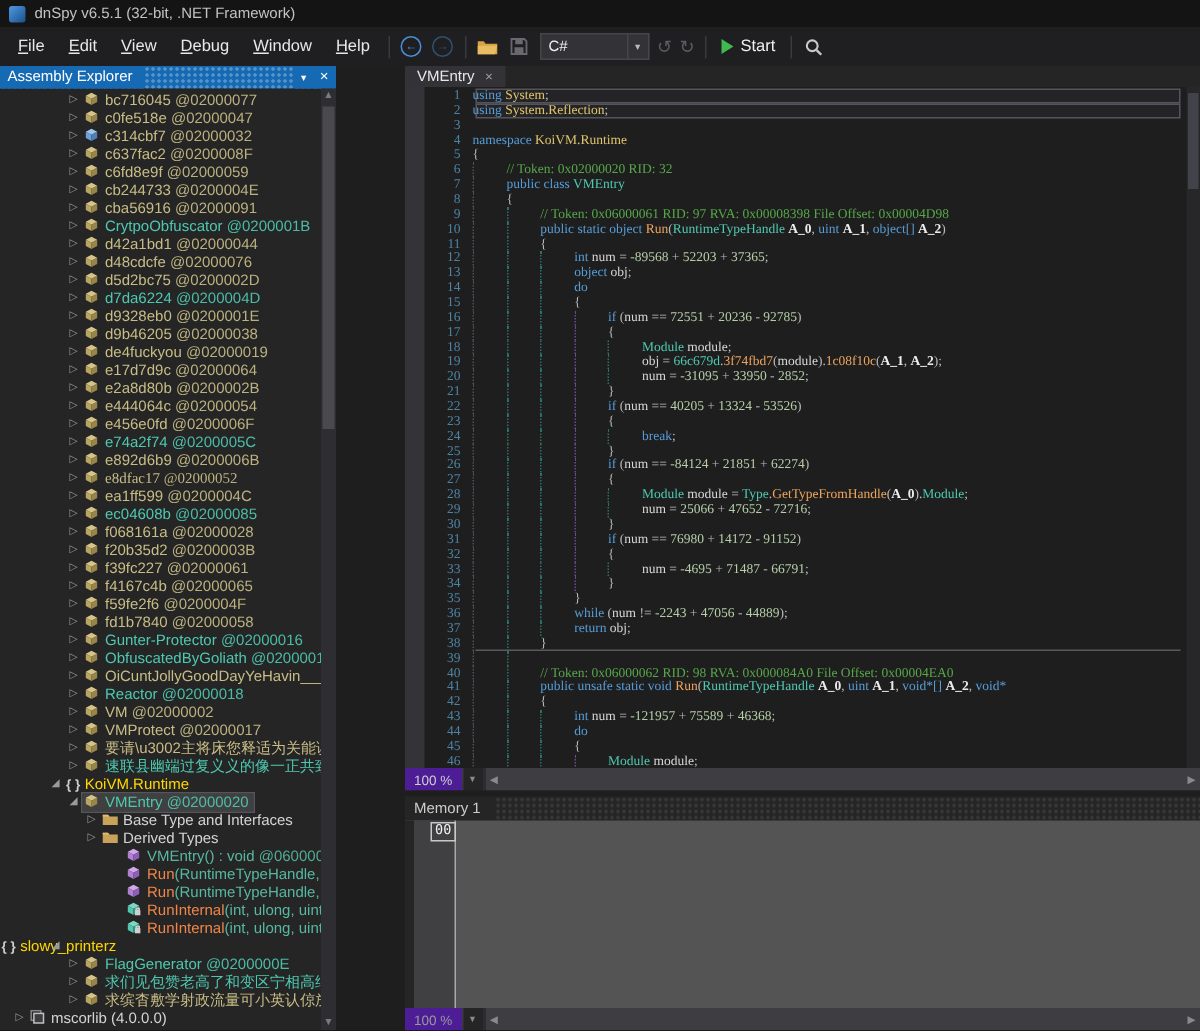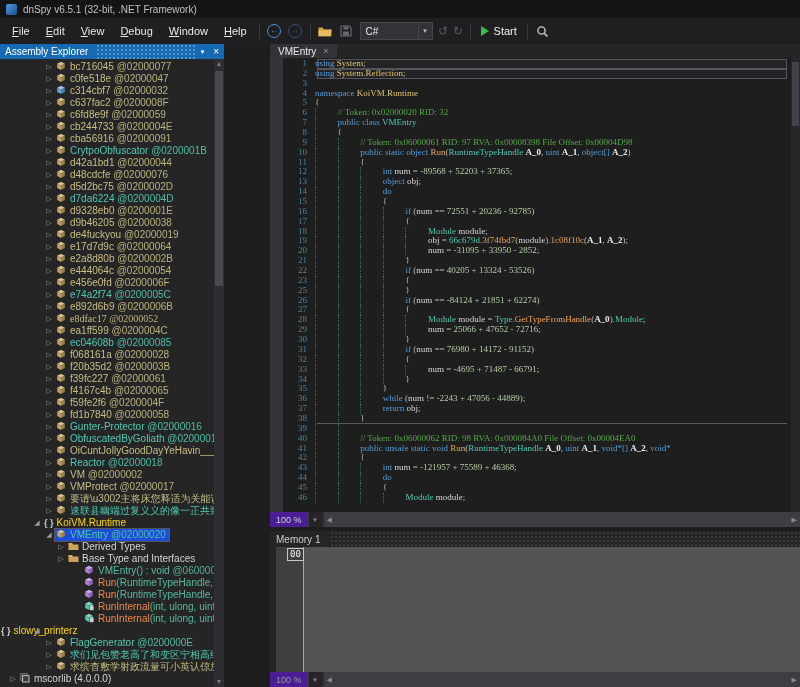--- a/index.html
+++ b/index.html
@@ -27,21 +27,21 @@
 
   
   .left{position:absolute;top:44px;left:0;width:224px;bottom:0;background:#252526;overflow:hidden;}
   .ae-header{height:15px;background:#156ab3;background-image:radial-gradient(rgba(255,255,255,.28) 1px,transparent 1.2px);background-size:4px 4px;display:flex;align-items:stretch;}
   .ae-header .t{font-size:10px;color:#ffffff;background:#156ab3;padding:0 8px 0 5px;display:flex;align-items:center;white-space:nowrap;}
   .ae-btns{margin-left:auto;display:flex;align-items:center;background:#156ab3;padding:0 5px;gap:9px;color:#ffffff;font-size:9px;}
   .tree{position:absolute;top:15px;left:0;right:10px;bottom:0;overflow:hidden;padding-top:2px;}
   .trow{height:12px;line-height:12px;font-size:10px;white-space:nowrap;position:relative;color:#d4d4d4;}
   .trow .exp{position:absolute;top:0;font-size:7px;color:#9a9a9a;width:10px;text-align:center;}
   .lblwrap{display:inline-block;height:12px;padding:0 3px 0 1px;}
-  .lblwrap.sel{background:#1d4ed8;outline:1px solid #55555c;}
+  .lblwrap.sel{background:#404040;outline:1px solid #55555c;}
   .ticon{display:inline-block;vertical-align:-1px;margin-right:3px;width:11px;}
   .nsic{display:inline-block;margin-right:3px;font-size:9px;font-weight:bold;color:#cfcfcf;letter-spacing:0px;}
   .kh{color:#c8bd85;} .gr{color:#4ec9b0;} .ys{color:#ffd700;} .wh{color:#d4d4d4;} .tl{color:#56b8a0;} .mn{color:#ef8648;}
   .addr{opacity:.92;}
   .tree-sb{position:absolute;top:15px;right:0;width:10px;bottom:0;background:#2e2e32;}
   .tree-sb .ar{position:absolute;left:0;width:10px;height:10px;color:#7a7a7e;font-size:7px;text-align:center;line-height:10px;}
   .tree-sb .thumb{position:absolute;left:1px;right:1px;top:12px;height:215px;background:#4a4a4e;}
 
   
   .right{position:absolute;top:44px;left:270px;right:0;bottom:0;background:#1e1e1e;}
@@ -340,25 +340,25 @@
               </svg></span><span class="gr">速联县幽端过复义义的像一正共致绝只牧请议放启地</span></span></div>
         <div class="trow"><span class="exp" style="left: 32px;">◢</span><span class="lblwrap" style="margin-left: 43px;"><span class="nsic">{ }</span><span class="ys">KoiVM.Runtime</span></span></div>
         <div class="trow"><span class="exp" style="left: 44px;">◢</span><span class="lblwrap sel" style="margin-left: 55px;"><span class="ticon"><svg width="10" height="10" viewBox="0 0 10 10">
                 <polygon points="5,0.8 8.8,2.8 5,4.8 1.2,2.8" fill="#d6c387"></polygon>
                 <polygon points="1.2,2.8 5,4.8 5,9 1.2,7" fill="#b9a560"></polygon>
                 <polygon points="8.8,2.8 5,4.8 5,9 8.8,7" fill="#98854a"></polygon>
               </svg></span><span class="gr">VMEntry</span><span class="gr addr"> @02000020</span></span></div>
         <div class="trow"><span class="exp" style="left: 56px;">▷</span><span class="lblwrap" style="margin-left: 67px;"><span class="ticon"><svg width="11" height="10" viewBox="0 0 11 10">
                 <path d="M0.5 2.2 L4 2.2 L5 3.4 L10.5 3.4 L10.5 9 L0.5 9 Z" fill="#c9a35a"></path>
                 <path d="M0.5 2.2 L4 2.2 L5 3.4 L0.5 3.4 Z" fill="#e0bd74"></path>
-              </svg></span><span class="wh">Derived Types</span></span></div>
+              </svg></span><span class="wh">Base Type and Interfaces</span></span></div>
         <div class="trow"><span class="exp" style="left: 56px;">▷</span><span class="lblwrap" style="margin-left: 67px;"><span class="ticon"><svg width="11" height="10" viewBox="0 0 11 10">
                 <path d="M0.5 2.2 L4 2.2 L5 3.4 L10.5 3.4 L10.5 9 L0.5 9 Z" fill="#c9a35a"></path>
                 <path d="M0.5 2.2 L4 2.2 L5 3.4 L0.5 3.4 Z" fill="#e0bd74"></path>
-              </svg></span><span class="wh">Base Type and Interfaces</span></span></div>
+              </svg></span><span class="wh">Derived Types</span></span></div>
         <div class="trow"><span class="lblwrap" style="margin-left: 83px;"><span class="ticon"><svg width="10" height="10" viewBox="0 0 10 10">
                 <polygon points="5,0.8 8.8,2.8 5,4.8 1.2,2.8" fill="#d0a8e8"></polygon>
                 <polygon points="1.2,2.8 5,4.8 5,9 1.2,7" fill="#b180d7"></polygon>
                 <polygon points="8.8,2.8 5,4.8 5,9 8.8,7" fill="#8f5fb8"></polygon>
               </svg></span><span class="tl">VMEntry() : void</span><span class="tl addr"> @06000065</span></span></div>
         <div class="trow"><span class="lblwrap" style="margin-left: 83px;"><span class="ticon"><svg width="10" height="10" viewBox="0 0 10 10">
                 <polygon points="5,0.8 8.8,2.8 5,4.8 1.2,2.8" fill="#d0a8e8"></polygon>
                 <polygon points="1.2,2.8 5,4.8 5,9 1.2,7" fill="#b180d7"></polygon>
                 <polygon points="8.8,2.8 5,4.8 5,9 8.8,7" fill="#8f5fb8"></polygon>
               </svg></span><span class="mn">Run</span><span class="tl">(RuntimeTypeHandle, uint, object[]) : object</span></span></div>
@@ -436,20 +436,21 @@
           <div class="cl"><span class="ln">14</span><span class="lt"><span class="g g0"></span><span class="g g1"></span><span class="g g2"></span><span class="k">do</span></span></div>
           <div class="cl"><span class="ln">15</span><span class="lt"><span class="g g0"></span><span class="g g1"></span><span class="g g2"></span><span class="p">{</span></span></div>
           <div class="cl"><span class="ln">16</span><span class="lt"><span class="g g0"></span><span class="g g1"></span><span class="g g2"></span><span class="g g3"></span><span class="k">if</span><span class="p"> (</span><span class="v">num</span><span class="p"> == </span><span class="d">72551</span><span class="p"> + </span><span class="d">20236</span><span class="p"> - </span><span class="d">92785</span><span class="p">)</span></span></div>
           <div class="cl"><span class="ln">17</span><span class="lt"><span class="g g0"></span><span class="g g1"></span><span class="g g2"></span><span class="g g3"></span><span class="p">{</span></span></div>
           <div class="cl"><span class="ln">18</span><span class="lt"><span class="g g0"></span><span class="g g1"></span><span class="g g2"></span><span class="g g3"></span><span class="g g4"></span><span class="t">Module</span><span> </span><span class="v">module</span><span class="p">;</span></span></div>
           <div class="cl"><span class="ln">19</span><span class="lt"><span class="g g0"></span><span class="g g1"></span><span class="g g2"></span><span class="g g3"></span><span class="g g4"></span><span class="v">obj</span><span class="p"> = </span><span class="t">66c679d</span><span class="p">.</span><span class="m">3f74fbd7</span><span class="p">(</span><span class="v">module</span><span class="p">).</span><span class="m">1c08f10c</span><span class="p">(</span><span class="a">A_1</span><span class="p">, </span><span class="a">A_2</span><span class="p">);</span></span></div>
           <div class="cl"><span class="ln">20</span><span class="lt"><span class="g g0"></span><span class="g g1"></span><span class="g g2"></span><span class="g g3"></span><span class="g g4"></span><span class="v">num</span><span class="p"> = </span><span class="d">-31095</span><span class="p"> + </span><span class="d">33950</span><span class="p"> - </span><span class="d">2852</span><span class="p">;</span></span></div>
           <div class="cl"><span class="ln">21</span><span class="lt"><span class="g g0"></span><span class="g g1"></span><span class="g g2"></span><span class="g g3"></span><span class="p">}</span></span></div>
           <div class="cl"><span class="ln">22</span><span class="lt"><span class="g g0"></span><span class="g g1"></span><span class="g g2"></span><span class="g g3"></span><span class="k">if</span><span class="p"> (</span><span class="v">num</span><span class="p"> == </span><span class="d">40205</span><span class="p"> + </span><span class="d">13324</span><span class="p"> - </span><span class="d">53526</span><span class="p">)</span></span></div>
           <div class="cl"><span class="ln">23</span><span class="lt"><span class="g g0"></span><span class="g g1"></span><span class="g g2"></span><span class="g g3"></span><span class="p">{</span></span></div>
+          <div class="cl"><span class="ln">24</span><span class="lt"><span class="g g0"></span><span class="g g1"></span><span class="g g2"></span><span class="g g3"></span><span class="g g4"></span><span class="k">break</span><span class="p">;</span></span></div>
           <div class="cl"><span class="ln">25</span><span class="lt"><span class="g g0"></span><span class="g g1"></span><span class="g g2"></span><span class="g g3"></span><span class="p">}</span></span></div>
           <div class="cl"><span class="ln">26</span><span class="lt"><span class="g g0"></span><span class="g g1"></span><span class="g g2"></span><span class="g g3"></span><span class="k">if</span><span class="p"> (</span><span class="v">num</span><span class="p"> == </span><span class="d">-84124</span><span class="p"> + </span><span class="d">21851</span><span class="p"> + </span><span class="d">62274</span><span class="p">)</span></span></div>
           <div class="cl"><span class="ln">27</span><span class="lt"><span class="g g0"></span><span class="g g1"></span><span class="g g2"></span><span class="g g3"></span><span class="p">{</span></span></div>
           <div class="cl"><span class="ln">28</span><span class="lt"><span class="g g0"></span><span class="g g1"></span><span class="g g2"></span><span class="g g3"></span><span class="g g4"></span><span class="t">Module</span><span> </span><span class="v">module</span><span class="p"> = </span><span class="t">Type</span><span class="p">.</span><span class="m">GetTypeFromHandle</span><span class="p">(</span><span class="a">A_0</span><span class="p">).</span><span class="t">Module</span><span class="p">;</span></span></div>
           <div class="cl"><span class="ln">29</span><span class="lt"><span class="g g0"></span><span class="g g1"></span><span class="g g2"></span><span class="g g3"></span><span class="g g4"></span><span class="v">num</span><span class="p"> = </span><span class="d">25066</span><span class="p"> + </span><span class="d">47652</span><span class="p"> - </span><span class="d">72716</span><span class="p">;</span></span></div>
           <div class="cl"><span class="ln">30</span><span class="lt"><span class="g g0"></span><span class="g g1"></span><span class="g g2"></span><span class="g g3"></span><span class="p">}</span></span></div>
           <div class="cl"><span class="ln">31</span><span class="lt"><span class="g g0"></span><span class="g g1"></span><span class="g g2"></span><span class="g g3"></span><span class="k">if</span><span class="p"> (</span><span class="v">num</span><span class="p"> == </span><span class="d">76980</span><span class="p"> + </span><span class="d">14172</span><span class="p"> - </span><span class="d">91152</span><span class="p">)</span></span></div>
           <div class="cl"><span class="ln">32</span><span class="lt"><span class="g g0"></span><span class="g g1"></span><span class="g g2"></span><span class="g g3"></span><span class="p">{</span></span></div>
           <div class="cl"><span class="ln">33</span><span class="lt"><span class="g g0"></span><span class="g g1"></span><span class="g g2"></span><span class="g g3"></span><span class="g g4"></span><span class="v">num</span><span class="p"> = </span><span class="d">-4695</span><span class="p"> + </span><span class="d">71487</span><span class="p"> - </span><span class="d">66791</span><span class="p">;</span></span></div>
           <div class="cl"><span class="ln">34</span><span class="lt"><span class="g g0"></span><span class="g g1"></span><span class="g g2"></span><span class="g g3"></span><span class="p">}</span></span></div>

